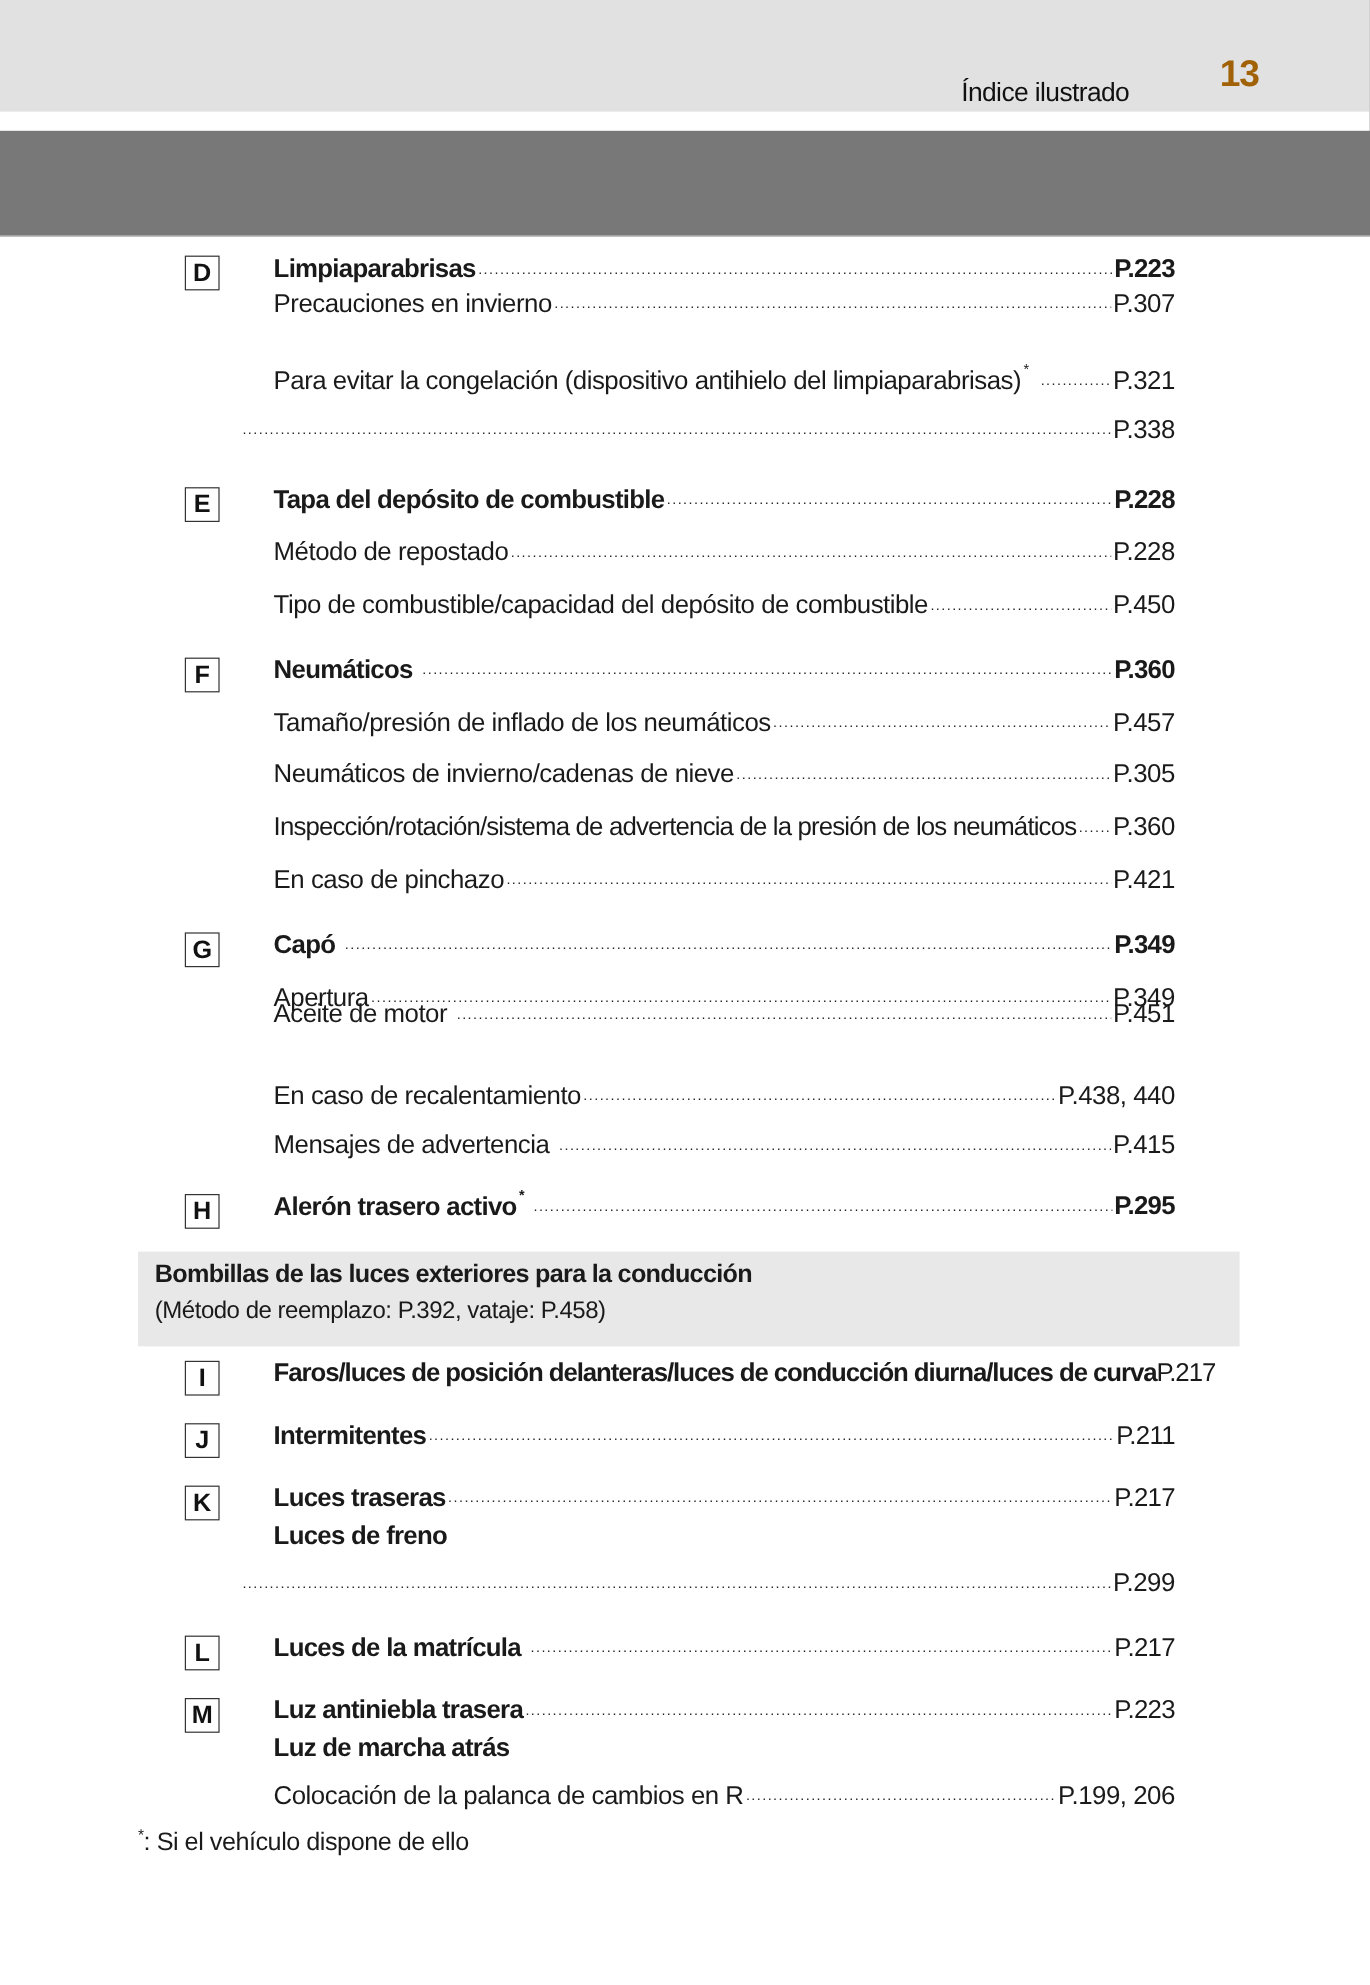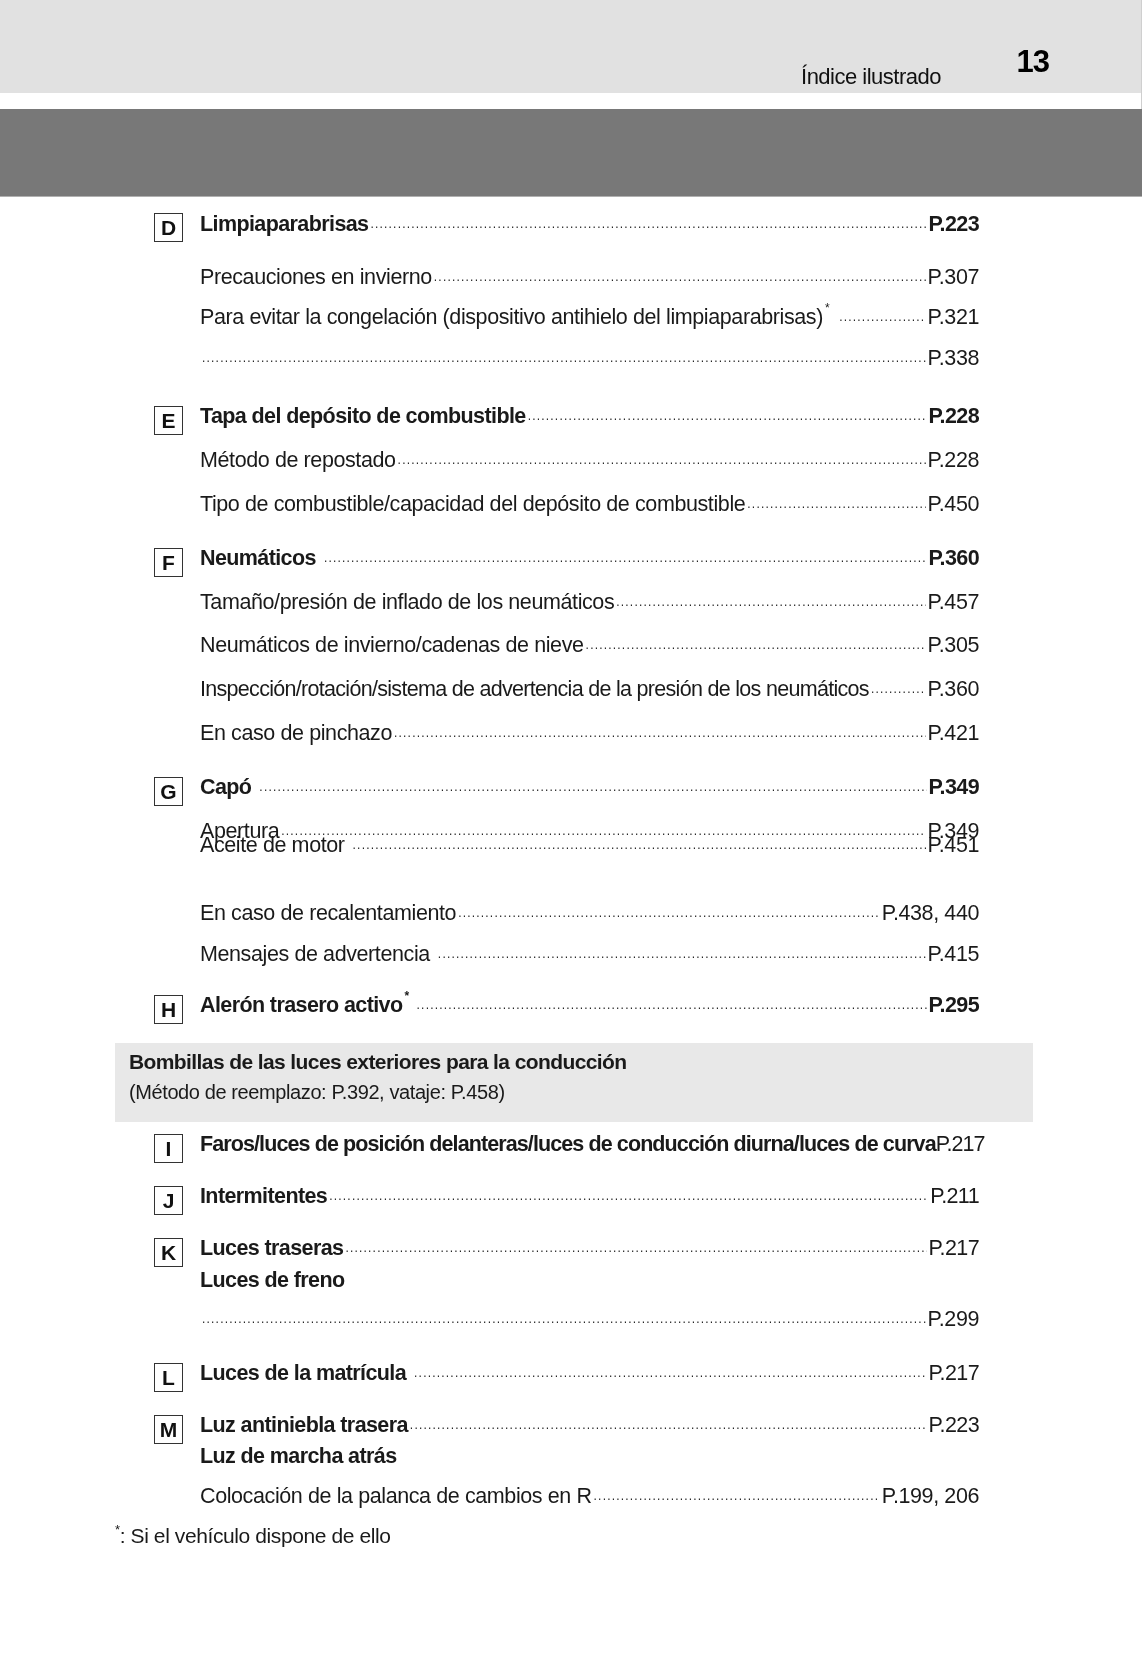--- a/index.html
+++ b/index.html
@@ -1,24 +1,24 @@
 <!DOCTYPE html>
 <html><head>
 <meta charset="utf-8">
 <style>
   html, body { margin:0; padding:0; }
   body { width:1142px; height:1654px; position:relative; background:#ffffff; overflow:hidden;
          font-family:"Liberation Sans", sans-serif; color:#1a1a1a; }
   .hdr-light { position:absolute; left:0; top:0; width:1142px; height:93px; background:#e1e1e1; }
   .hdr-dark { position:absolute; left:0; top:109px; width:1142px; height:87px; background:#787878; border-bottom:1px solid #b0b0b0; }
   .hdr-title { position:absolute; right:201px; top:48px; font-size:22px; letter-spacing:-0.5px; color:#111;margin-top:16px; }
-  .hdr-page { position:absolute; right:93px; top:44px; font-size:31px; font-weight:bold; color:#000000; letter-spacing:-1px; }
+  .hdr-page { position:absolute; right:93px; top:44px; font-size:31px; font-weight:bold; color:#a16207; letter-spacing:-1px; }
   .row { position:absolute; left:200px; width:779px; height:30px; display:flex; align-items:flex-end; font-size:21.5px; line-height:26px; letter-spacing:-0.4px; }
   .row.bold { font-weight:bold; font-size:21.5px; letter-spacing:-0.6px; }
-  .row .lbl { white-space:nowrap; }
+  .row .lbl { white-space:nowrap;margin-left:28px; }
   .row .dots { flex:1; overflow:hidden; white-space:nowrap; font-weight:normal; font-size:12px; letter-spacing:1.2px; line-height:18px; margin:0 2px 4px 2px; color:#222; }
   .row .dots::after { content:"................................................................................................................................................................................................................................................................................................................................................................................................................"; }
   .row .pg { white-space:nowrap; }
   .row sup { font-size:12px; position:relative; top:-4px; margin-left:2px; }
   .letter { position:absolute; left:154px; width:29px; height:29px; border:1.5px solid #333; box-sizing:border-box;
             font-weight:bold; font-size:21px; line-height:27px; text-align:center; color:#111; }
   .graybox { position:absolute; left:115px; top:1043px; width:918px; height:79px; background:#e8e8e8; }
   .gb-title { position:absolute; left:14px; top:7px; font-size:21px; font-weight:bold; letter-spacing:-0.6px; }
   .gb-sub { position:absolute; left:14px; top:38px; font-size:20px; letter-spacing:-0.4px; }
   .foot { position:absolute; left:115px; top:1524px; font-size:21px; letter-spacing:-0.4px; }
@@ -33,21 +33,21 @@
 <div class="hdr-title">Índice ilustrado</div>
 <div class="hdr-page">13</div>
 <div class="hdr-dark"></div>
 
 <div class="letter" style="top:213px">D</div>
 <div class="row bold" style="top:207px">
   <span class="lbl">Limpiaparabrisas</span>
     <span class="dots"></span>
     <span class="pg">P.223</span>
 </div>
-<div class="row" style="top:260px">
+<div class="row" style="top:236px">
   <span class="lbl">Precauciones en invierno</span>
     <span class="dots"></span>
     <span class="pg">P.307</span>
 </div>
 <div class="row" style="top:300px">
   <span class="lbl"><span>Para evitar la congelación (dispositivo antihielo del limpiaparabrisas)</span><sup>*</sup></span>
     <span class="dots" style="margin-left:10px"></span>
     <span class="pg">P.321</span>
 </div>
 <div class="row" style="top:341px">

